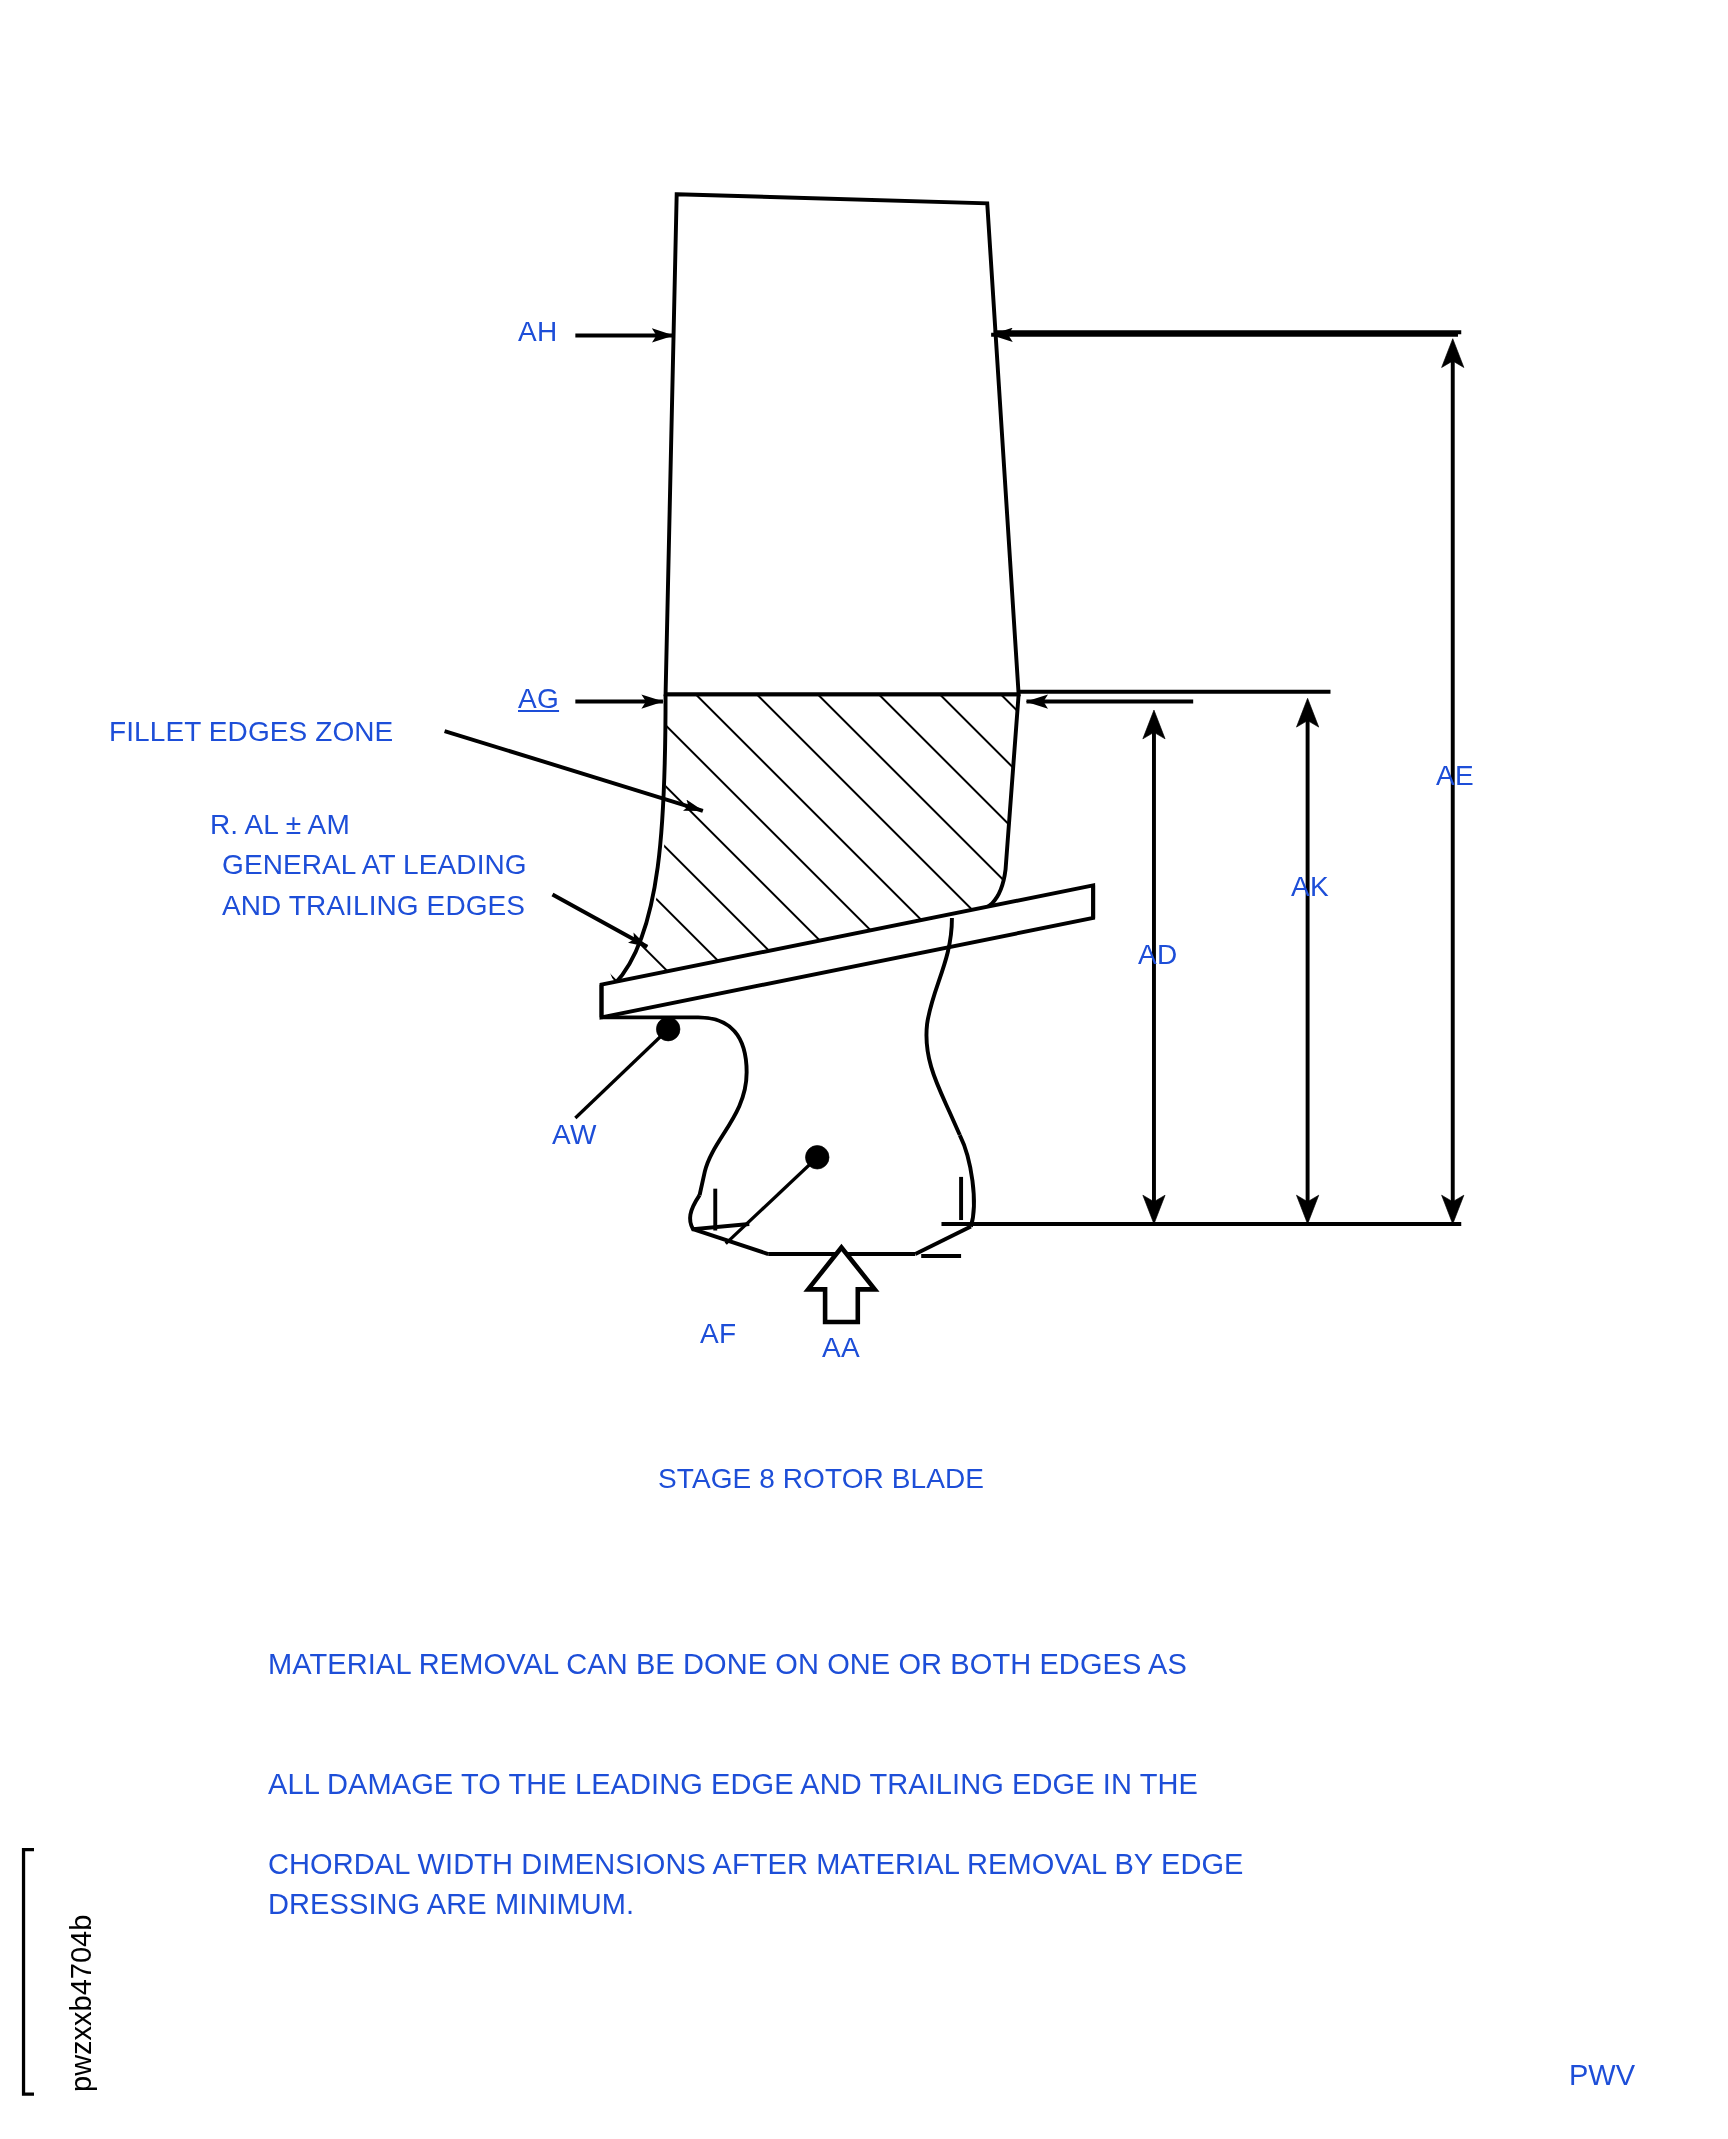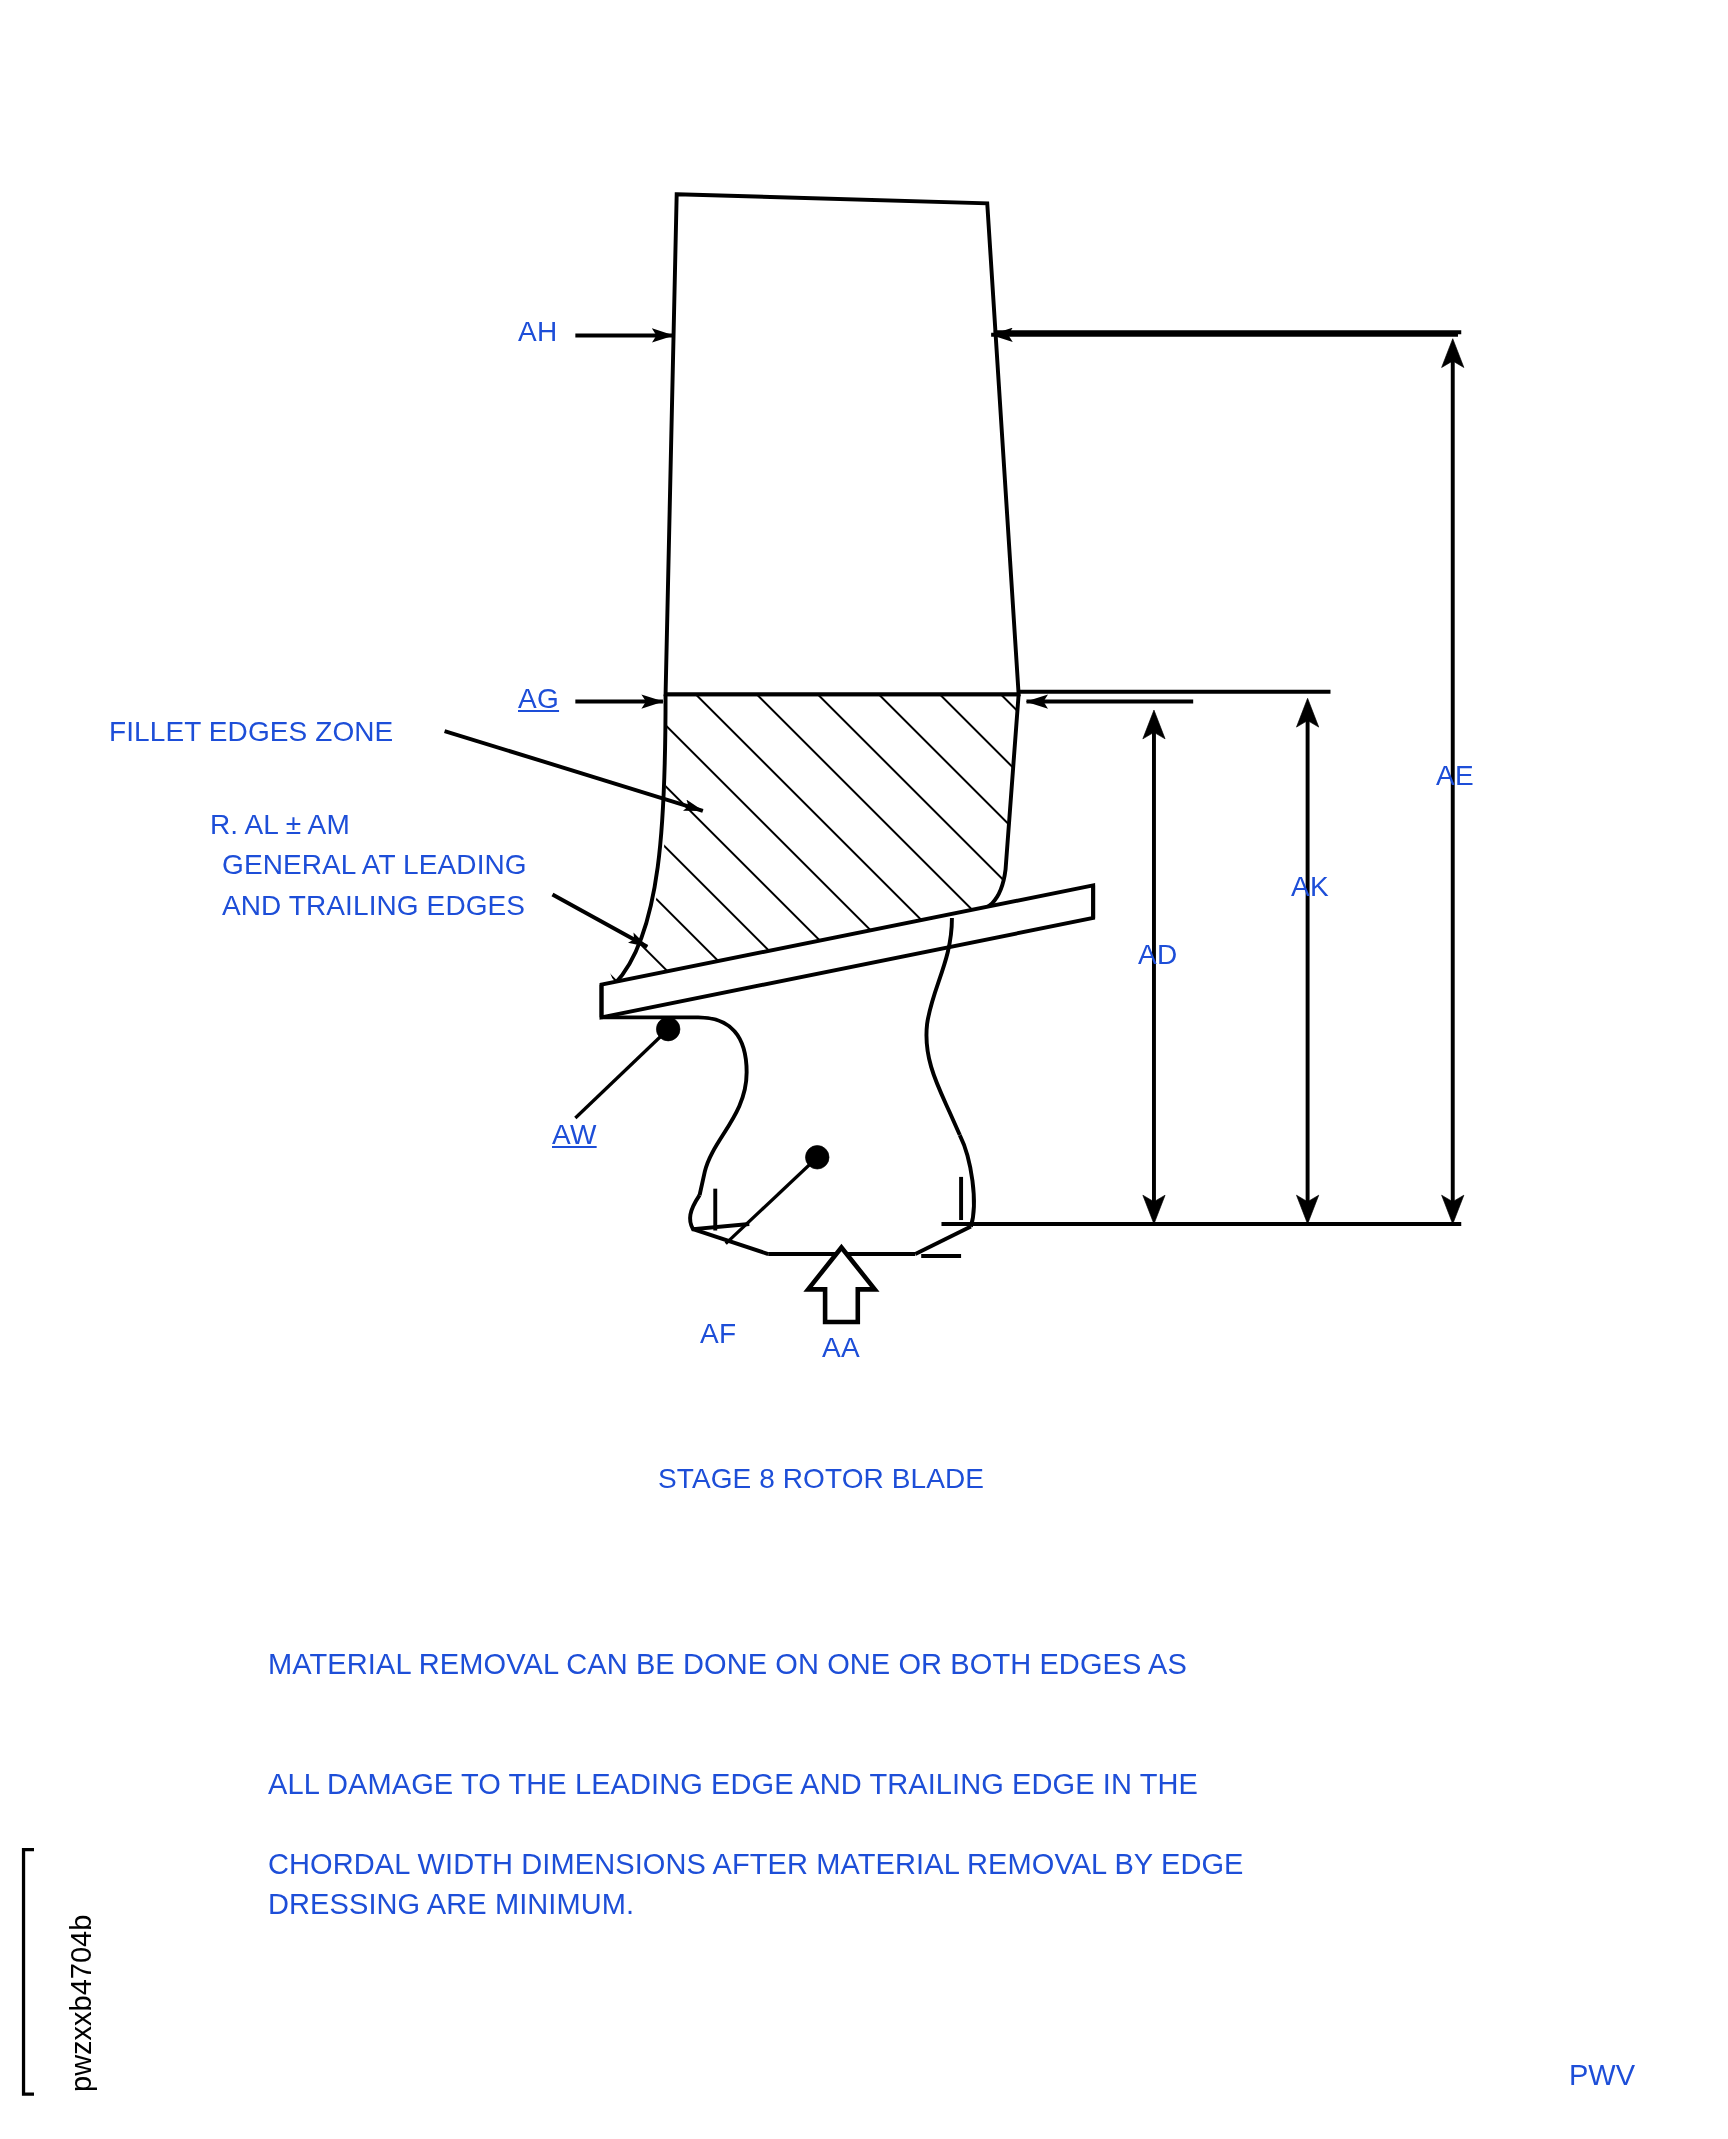--- a/index.html
+++ b/index.html
@@ -208,21 +208,21 @@
   <div class="txt dimlabel" style="left:518px; top:318px;">AH</div>
 
   <div class="txt dimlabel" style="left:518px; top:685px;text-decoration:underline;">AG</div>
 
   <div class="txt dimlabel" style="left:1138px; top:941px;">AD</div>
 
   <div class="txt dimlabel" style="left:1291px; top:873px;">AK</div>
 
   <div class="txt dimlabel" style="left:1436px; top:762px;">AE</div>
 
-  <div class="txt dimlabel" style="left:552px; top:1121px;text-decoration:underline;">AW</div>
+  <div class="txt dimlabel" style="left:552px; top:1121px;">AW</div>
 
   <div class="txt dimlabel" style="left:700px; top:1320px;text-align:right;">AF</div>
 
   <div class="txt dimlabel" style="left:822px; top:1334px;">AA</div>
 
   <div class="txt note" style="left:109px; top:718px;">FILLET EDGES ZONE</div>
 
   <div class="txt note" style="left:210px; top:811px;">R. AL ± AM</div>
   <div class="txt note" style="left:222px; top:851px;">GENERAL AT LEADING</div>
   <div class="txt note" style="left:222px; top:892px;">AND TRAILING EDGES</div>

